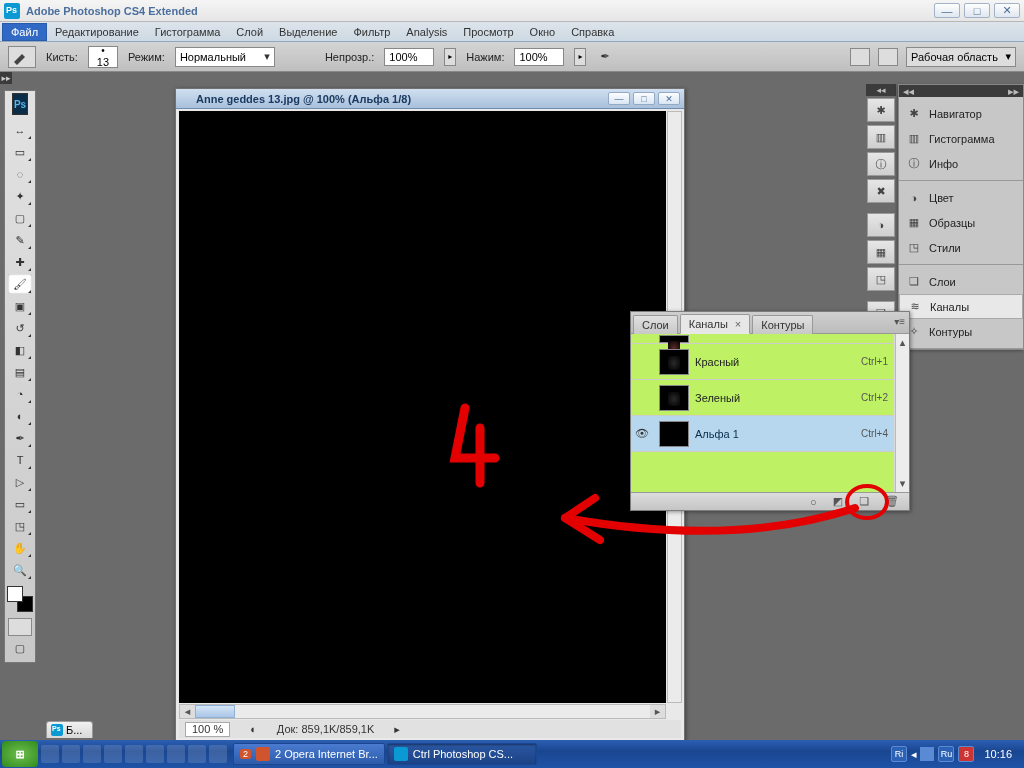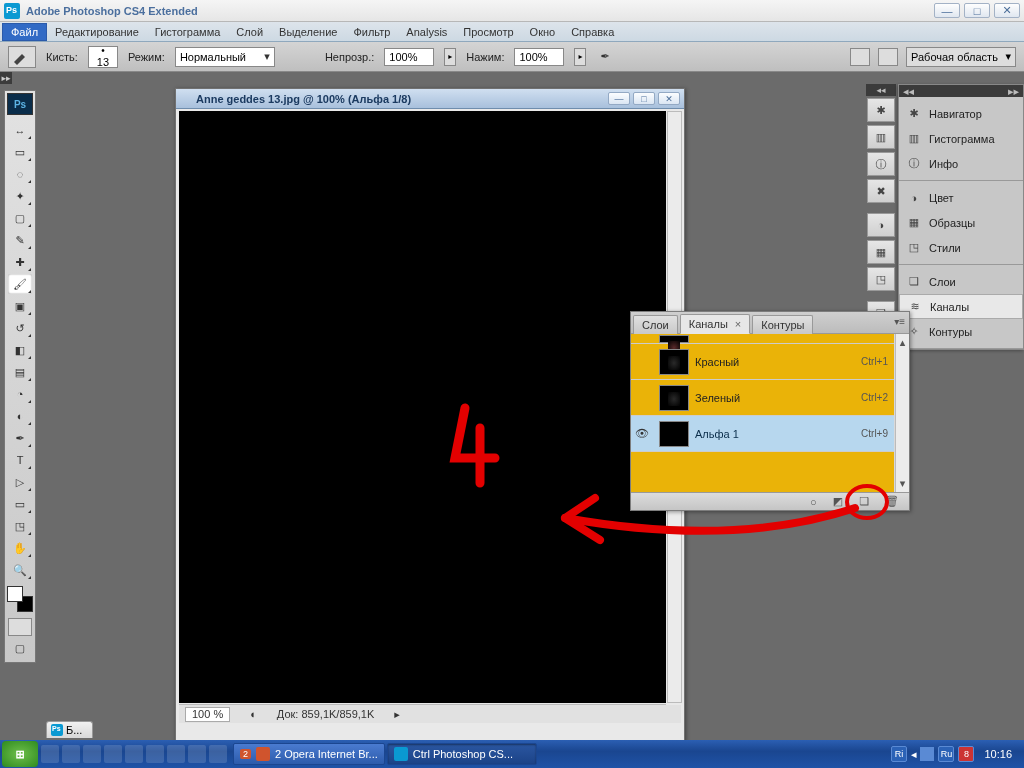--- a/index.html
+++ b/index.html
@@ -30,21 +30,21 @@
   .step { width:12px; height:18px; border:1px solid #888; background:#ddd; display:flex; align-items:center; justify-content:center; font-size:8px;}
   .opt-right { margin-left:auto; display:flex; gap:8px; align-items:center; }
   .workspace-sel { width:110px; height:20px; border:1px solid #888; background:#ddd; display:flex; align-items:center; padding:0 4px; }
   .workspace-sel::after { content:"▾"; margin-left:auto; }
 
   
   .leftstrip { position:absolute; left:0; top:72px; width:12px; height:12px; background:#3b3b3b; color:#ccc; display:flex; align-items:center; justify-content:center; font-size:9px;}
 
   
   .toolbox { position:absolute; left:4px; top:90px; width:32px; background:linear-gradient(#e2e2e2,#c8c8c8); border:1px solid #777; padding:2px 2px 6px 2px; display:flex; flex-direction:column; gap:2px; align-items:center;}
-  .toolbox .ps { width:26px; height:22px; background:#0a2d4a; display:flex; align-items:center; justify-content:center; color:#5cb3e4; font:bold 10px Arial; border:1px solid #333; margin-bottom:3px;}
+  .toolbox .ps { width:16px; height:22px; background:#0a2d4a; display:flex; align-items:center; justify-content:center; color:#5cb3e4; font:bold 10px Arial; border:1px solid #333; margin-bottom:3px;}
   .tool { width:24px; height:20px; display:flex; align-items:center; justify-content:center; color:#333; position:relative; border-radius:2px;}
   .tool.active { background:#fff; box-shadow:inset 0 0 2px #888; }
   .tool .tri { position:absolute; right:1px; bottom:1px; width:0; height:0; border-left:3px solid transparent; border-bottom:3px solid #333; }
   .swatch-pair { position:relative; width:26px; height:26px; margin-top:4px; }
   .swatch-pair .fg { position:absolute; top:0; left:0; width:16px; height:16px; background:#fff; border:1px solid #333; }
   .swatch-pair .bg { position:absolute; bottom:0; right:0; width:16px; height:16px; background:#000; border:1px solid #333; }
   .qmask { width:24px; height:18px; border:1px solid #888; margin-top:4px; background:#ddd;}
   .screenmode { width:24px; height:16px; display:flex; align-items:center; justify-content:center; margin-top:2px; color:#333;}
 
   
@@ -58,21 +58,21 @@
   .docwin .dtitle { height:20px; background:linear-gradient(#d0dff0,#a8c0dc); border-bottom:1px solid #6f8dad; display:flex; align-items:center; padding:0 4px; gap:4px;}
   .docwin .dtitle .txt { color:#1b3a60; font-weight:bold; font-size:11px;}
   .docwin .dwin-ctl { margin-left:auto; display:flex; gap:3px; }
   .dwin-btn { width:22px; height:13px; border:1px solid #93a9c4; background:linear-gradient(#fbfdff,#dbe6f3); border-radius:2px; display:flex; align-items:center; justify-content:center; color:#4b6e99; font-size:9px;}
   .canvas { position:absolute; left:3px; top:22px; right:18px; bottom:38px; background:#000; }
   .vscroll { position:absolute; right:2px; top:22px; width:15px; bottom:38px; background:#ebebeb; border:1px solid #bbb;}
   .hscroll { position:absolute; left:3px; right:18px; bottom:22px; height:15px; background:#ebebeb; border:1px solid #bbb; display:flex; }
   .hscroll .arrow { width:15px; display:flex; align-items:center; justify-content:center; color:#555; background:#ddd;}
   .hscroll .track { flex:1; position:relative; }
   .hscroll .thumb { position:absolute; left:0; top:0; bottom:0; width:40px; background:linear-gradient(#d5e5f8,#aac6e6); border:1px solid #8fb1d6;}
-  .status { position:absolute; left:3px; right:3px; bottom:18px; height:18px; display:flex; align-items:center; gap:20px; color:#333; background:#e1e1e1; padding:0 6px;}
+  .status { position:absolute; left:3px; right:3px; bottom:3px; height:18px; display:flex; align-items:center; gap:20px; color:#333; background:#e1e1e1; padding:0 6px;}
   .status .fld { background:#fff; border:1px solid #aaa; padding:0 6px; height:15px; display:flex; align-items:center;}
 
   
   .annot { position:absolute; left:175px; top:88px; width:740px; height:460px; pointer-events:none; }
 
   
   .rstrip { position:absolute; right:128px; top:84px; width:30px; display:flex; flex-direction:column; gap:1px; }
   .rstrip .hdr { height:12px; background:#3b3b3b; color:#bbb; display:flex; align-items:center; justify-content:center; font-size:9px;}
   .ricon { width:28px; height:24px; background:linear-gradient(#e6e6e6,#cfcfcf); border:1px solid #999; margin:1px; display:flex; align-items:center; justify-content:center; color:#444; }
   .rgap { height:6px; }
@@ -84,21 +84,21 @@
   .prow.active { background:#e8e8e8; border:1px solid #aaa; }
   .picon { width:18px; height:16px; display:flex; align-items:center; justify-content:center; color:#444;}
 
   
   .chpanel { position:absolute; left:630px; top:311px; width:280px; height:200px; background:#d9d9d9; border:1px solid #7d7d7d; box-shadow:1px 1px 4px rgba(0,0,0,.4);}
   .chpanel .tabs { height:22px; display:flex; align-items:flex-end; background:linear-gradient(#cfcfcf,#bcbcbc); border-bottom:1px solid #999; position:relative;}
   .chpanel .tab { padding:3px 8px; color:#333; background:linear-gradient(#e0e0e0,#c8c8c8); border:1px solid #999; border-bottom:none; margin-left:2px; border-radius:2px 2px 0 0; position:relative; top:1px;}
   .chpanel .tab.active { background:#e7e7e7; font-weight:normal; z-index:2; border-bottom:1px solid #e7e7e7;}
   .chpanel .tab.active .x { margin-left:4px; color:#666; }
   .chpanel .menu-ic { position:absolute; right:4px; top:4px; color:#555; font-size:10px;}
-  .chlist { position:absolute; top:22px; left:0; right:15px; bottom:18px; background:#eab308; overflow:hidden;}
+  .chlist { position:absolute; top:22px; left:0; right:15px; bottom:18px; background:#bef264; overflow:hidden;}
   .chrow { height:36px; display:flex; align-items:center; border-bottom:1px solid #ccc; padding-right:6px;}
   .chrow.firstcut { height:10px; border-bottom:1px solid #ccc;}
   .chrow .eye { width:22px; display:flex; justify-content:center; color:#333; }
   .chrow .thumb { width:30px; height:26px; background:#000; border:1px solid #888; margin:0 6px; position:relative;}
   .chrow .thumb.dark::after{content:""; position:absolute; left:8px; top:6px; width:12px; height:14px; background:radial-gradient(#2a2a2a,#000);}
   .chrow .thumb.rgb::after{content:""; position:absolute; left:8px; top:5px; width:12px; height:14px; background:radial-gradient(#5a2a2a,#000);}
   .chrow .name { flex:1; color:#222; }
   .chrow .sc { color:#555; font-size:10px;}
   .chrow.selected { background:#b7d7ee;}
   .chrow.selected .name { font-weight:normal; color:#0a2d4a;}
@@ -339,21 +339,21 @@
       <div class="chrow">
         <span class="eye"></span>
         <div class="thumb dark"></div>
         <span class="name">Зеленый</span>
         <span class="sc">Ctrl+2</span>
       </div>
       <div class="chrow selected">
         <span class="eye">👁</span>
         <div class="thumb black"></div>
         <span class="name">Альфа 1</span>
-        <span class="sc">Ctrl+9</span>
+        <span class="sc">Ctrl+4</span>
       </div>
     </div>
   <div class="vscr">
       <span>▴</span>
       <span>▾</span>
     </div>
   <div class="chfoot">
     <span class="fic">○</span>
     <span class="fic">◩</span>
     <span class="fic">❏</span>

